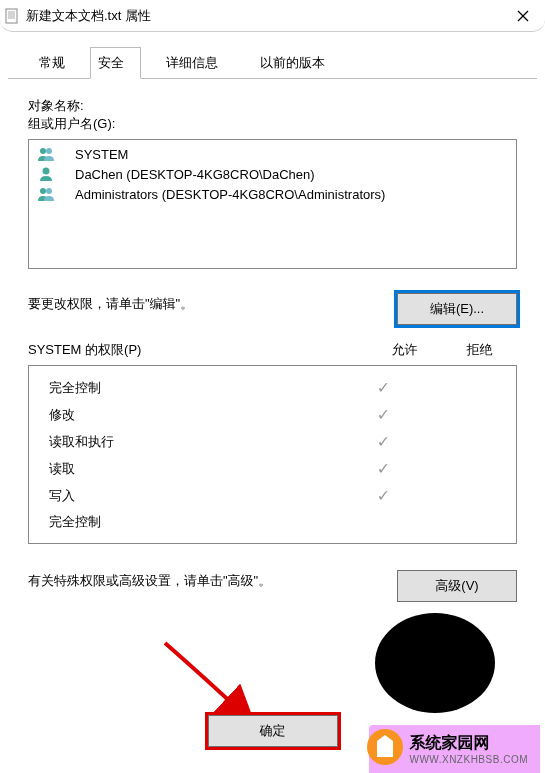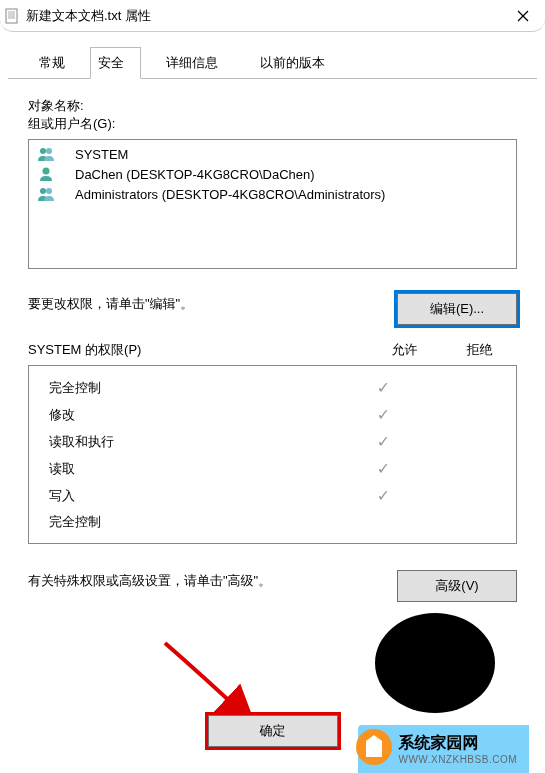--- a/index.html
+++ b/index.html
@@ -120,22 +120,22 @@
       min-width: 130px;
       outline: 3px solid #d00;
     }
     .arrow-svg {
       position: absolute;
       left: 155px; top: 638px;
       pointer-events: none;
     }
     .watermark {
       position: absolute;
-      right: 16px; bottom: 0;
-      background: #7dd3fc;
+      right: 5px; bottom: 0;
+      background: #f0abfc;
       padding: 8px 12px 8px 40px;
       display: flex; align-items: flex-start; gap: 10px;
       border-top-left-radius: 4px;
     }
     .watermark .logo-circ {
       width: 40px; height: 40px;
       position: absolute;
       left: -4px; top: 2px;
     }
     .watermark .cn { font-weight: bold; font-size: 16px; }

